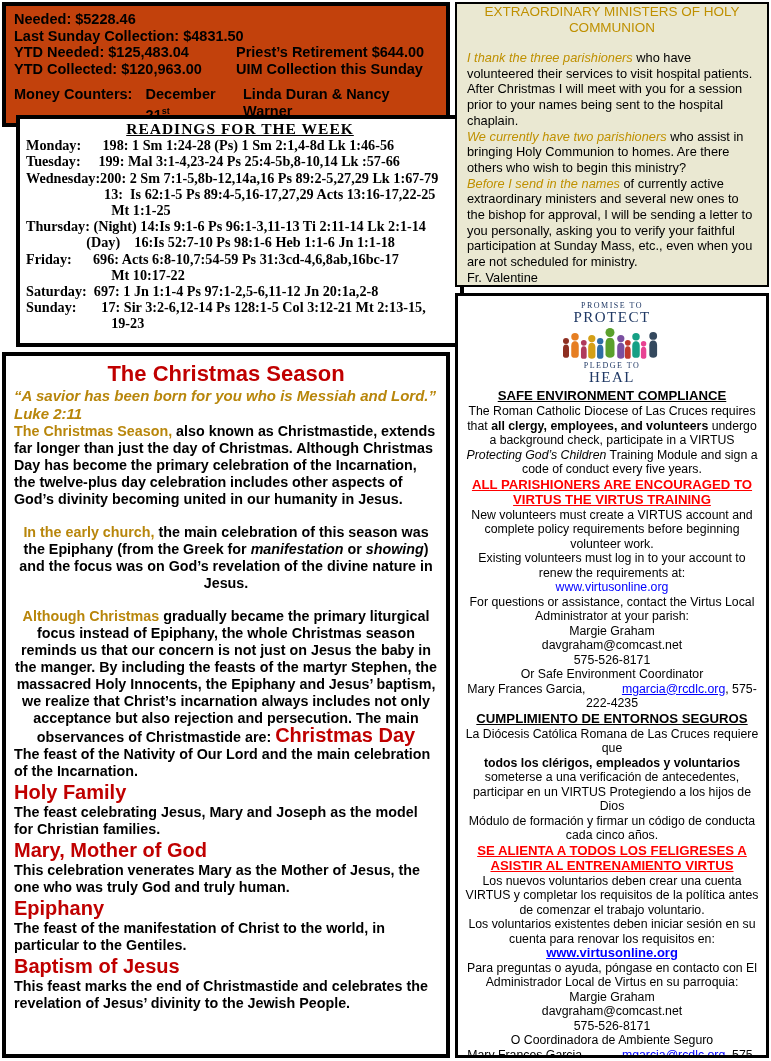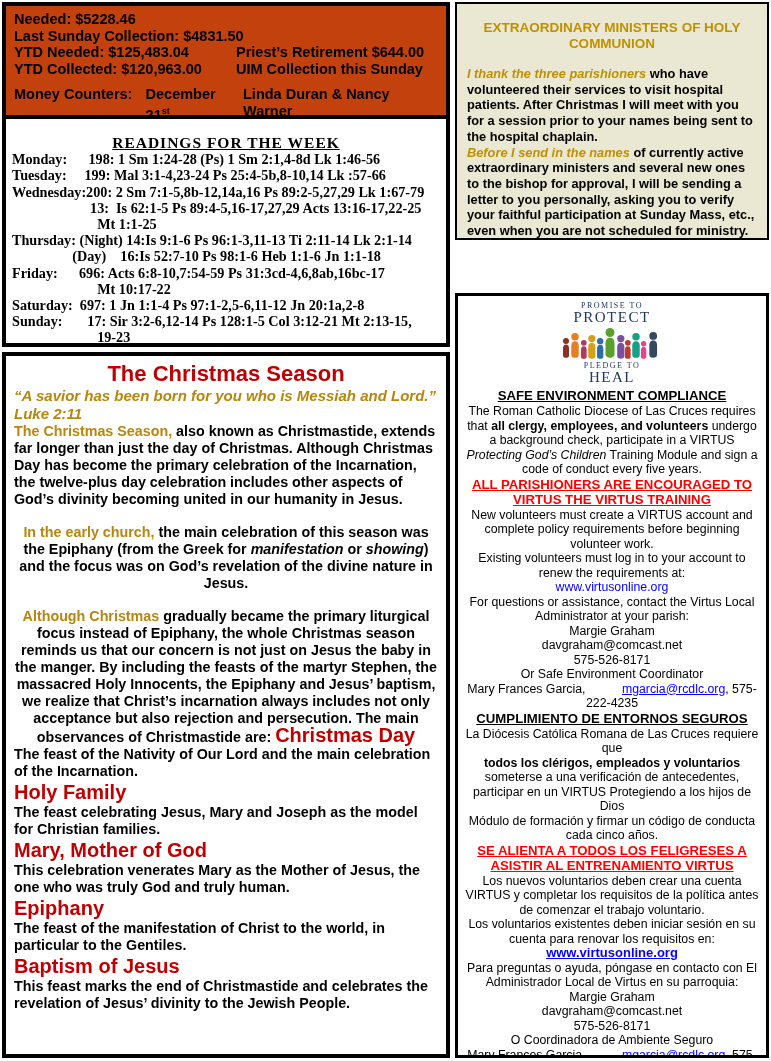--- a/index.html
+++ b/index.html
@@ -11,40 +11,40 @@
   .finance{left:2px;top:2px;width:448px;height:125px;background:#c2410c;
            padding:5px 8px;font-weight:bold;font-size:14.5px;line-height:16.5px;color:#000;}
   .fin-row{display:flex;}
   .fin-left{width:222px;}
   .fin-gap{height:9px;}
   .mc-label{width:135px;}
   .mc-date{width:100px;}
   sup{font-size:9px;}
 
   
-  .readings{left:2px;top:115px;width:448px;height:232px;padding:16px 6px;
+  .readings{left:16px;top:115px;width:448px;height:232px;padding:2px 6px;
             font-family:"Liberation Serif",serif;font-weight:bold;font-size:14.2px;
             line-height:16.2px;color:#000;overflow:hidden;}
   .readings-title{text-align:center;text-decoration:underline;font-size:15.5px;letter-spacing:1px;}
   .r-line{white-space:pre;}
 
   
   .article{left:2px;top:352px;width:448px;height:706px;padding:4px 8px;
            font-weight:bold;font-size:14.3px;line-height:17px;color:#000;overflow:hidden;}
   .a-title{color:#c00000;font-size:22px;line-height:27px;text-align:center;}
   .a-sub{color:#b8860b;font-style:italic;text-align:left;font-size:15px;line-height:18px;}
   .lead{color:#b8860b;}
   .apara{margin-top:16px;text-align:center;}
   .red-h{color:#c00000;font-size:20px;line-height:24px;text-align:left;font-weight:bold;}
   .inline-h{color:#c00000;font-size:20px;}
   .ital{font-style:italic;}
 
   
-  .ministers{left:455px;top:2px;width:314px;height:238px;background:#eae8d2;border-width:2px;
-             padding:16px 10px;font-weight:bold;font-size:12.8px;line-height:15.7px;color:#000;overflow:hidden;}
+  .ministers{left:455px;top:2px;width:314px;height:285px;background:#eae8d2;border-width:2px;
+             padding:0 10px;font-weight:normal;font-size:12.8px;line-height:15.7px;color:#000;overflow:hidden;}
   .m-title{color:#bf9000;text-align:center;font-size:13.5px;line-height:16px;}
   .m-body{margin-top:14px;}
   .gold-i{color:#bf9000;font-style:italic;}
 
   
   .safe{left:455px;top:293px;width:314px;height:765px;border-width:3px;
         padding:3px 6px;font-size:12.3px;line-height:14.5px;color:#000;
         text-align:center;overflow:hidden;}
   .s-title{font-weight:bold;text-decoration:underline;font-size:13.2px;line-height:16px;}
   .warn{color:#ff0000;font-weight:bold;text-decoration:underline;font-size:13.2px;line-height:15.5px;}
@@ -122,22 +122,22 @@
     <div>This celebration venerates Mary as the Mother of Jesus, the one who was truly God and truly human.</div>
     <div class="red-h">Epiphany</div>
     <div>The feast of the manifestation of Christ to the world, in particular to the Gentiles.</div>
     <div class="red-h">Baptism of Jesus</div>
     <div>This feast marks the end of Christmastide and celebrates the revelation of Jesus’ divinity to the Jewish People.</div>
   </section>
 
   <section class="box ministers">
     <div class="m-title">EXTRAORDINARY MINISTERS OF HOLY COMMUNION</div>
     <div class="m-body"><span class="gold-i">I thank the three parishioners </span><span>who have volunteered their services to visit hospital patients.  After Christmas I will meet with you for a session prior to your names being sent to the hospital chaplain.</span></div>
+    <div><span class="gold-i">We currently have two parishioners </span><span>who assist in bringing Holy Communion to homes.  Are there others who wish to begin this ministry?</span></div>
     <div><span class="gold-i">Before I send in the names </span><span>of currently active extraordinary ministers and several new ones to the bishop for approval, I will be sending a letter to you personally, asking you to verify your faithful participation at Sunday Mass, etc., even when you are not scheduled for ministry.</span></div>
-    <div><span class="gold-i">We currently have two parishioners </span><span>who assist in bringing Holy Communion to homes.  Are there others who wish to begin this ministry?</span></div>
     <div>Fr. Valentine</div>
   </section>
 
   <section class="box safe">
 
     <div class="logo">
       <div class="logo-small">PROMISE TO</div>
       <div class="logo-big">PROTECT</div>
       <svg width="104" height="34" viewBox="0 0 104 34">
         <defs>

